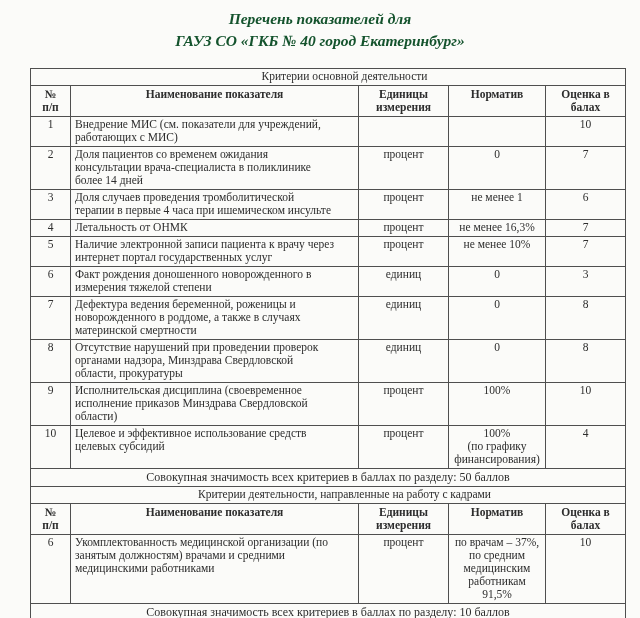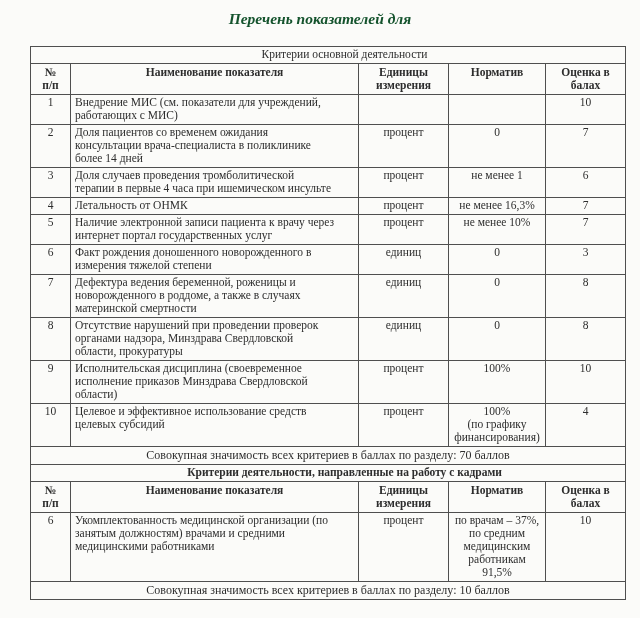--- a/index.html
+++ b/index.html
@@ -41,28 +41,29 @@
     overflow: hidden;
   }
   th {
     font-weight: bold;
     text-align: center;
     padding-top: 2px;
   }
   td.c-center { text-align: center; }
   td.c-name { text-align: left; }
   td.section-title { text-align: center; padding-left: 37px; }
-  td.section-title.bold { font-weight: bold; margin-top: 12px; }
+  td.section-title.bold { font-weight: normal; margin-top: 12px; }
   td.summary-row { text-align: center; font-size: 12px; padding-top: 2px; padding-bottom: 2px; }
 </style>
 </head>
 <body>
 
 <div class="doc-title">
   <div>Перечень показателей для</div>
+  <div>ГАУЗ СО «ГКБ № 40 город Екатеринбург»</div>
 </div>
 
 <table class="main-table">
   <colgroup>
     <col style="width:40px">
       <col style="width:288px">
       <col style="width:90px">
       <col style="width:97px">
       <col style="width:80px">
   </colgroup>
@@ -162,21 +163,21 @@
     <td class="c-name">Целевое и эффективное использование средств
 целевых субсидий</td>
     <td class="c-center">процент</td>
     <td class="c-center">100%
 (по графику
 финансирования)</td>
     <td class="c-center">4</td>
   </tr>
 
   <tr>
-    <td colspan="5" class="summary-row">Совокупная значимость всех критериев в баллах по разделу: 70 баллов</td>
+    <td colspan="5" class="summary-row">Совокупная значимость всех критериев в баллах по разделу: 50 баллов</td>
   </tr>
 
   <tr>
     <td colspan="5" class="section-title bold">Критерии деятельности, направленные на работу с кадрами</td>
   </tr>
   <tr>
     <th>№
 п/п</th>
     <th>Наименование показателя</th>
     <th>Единицы

